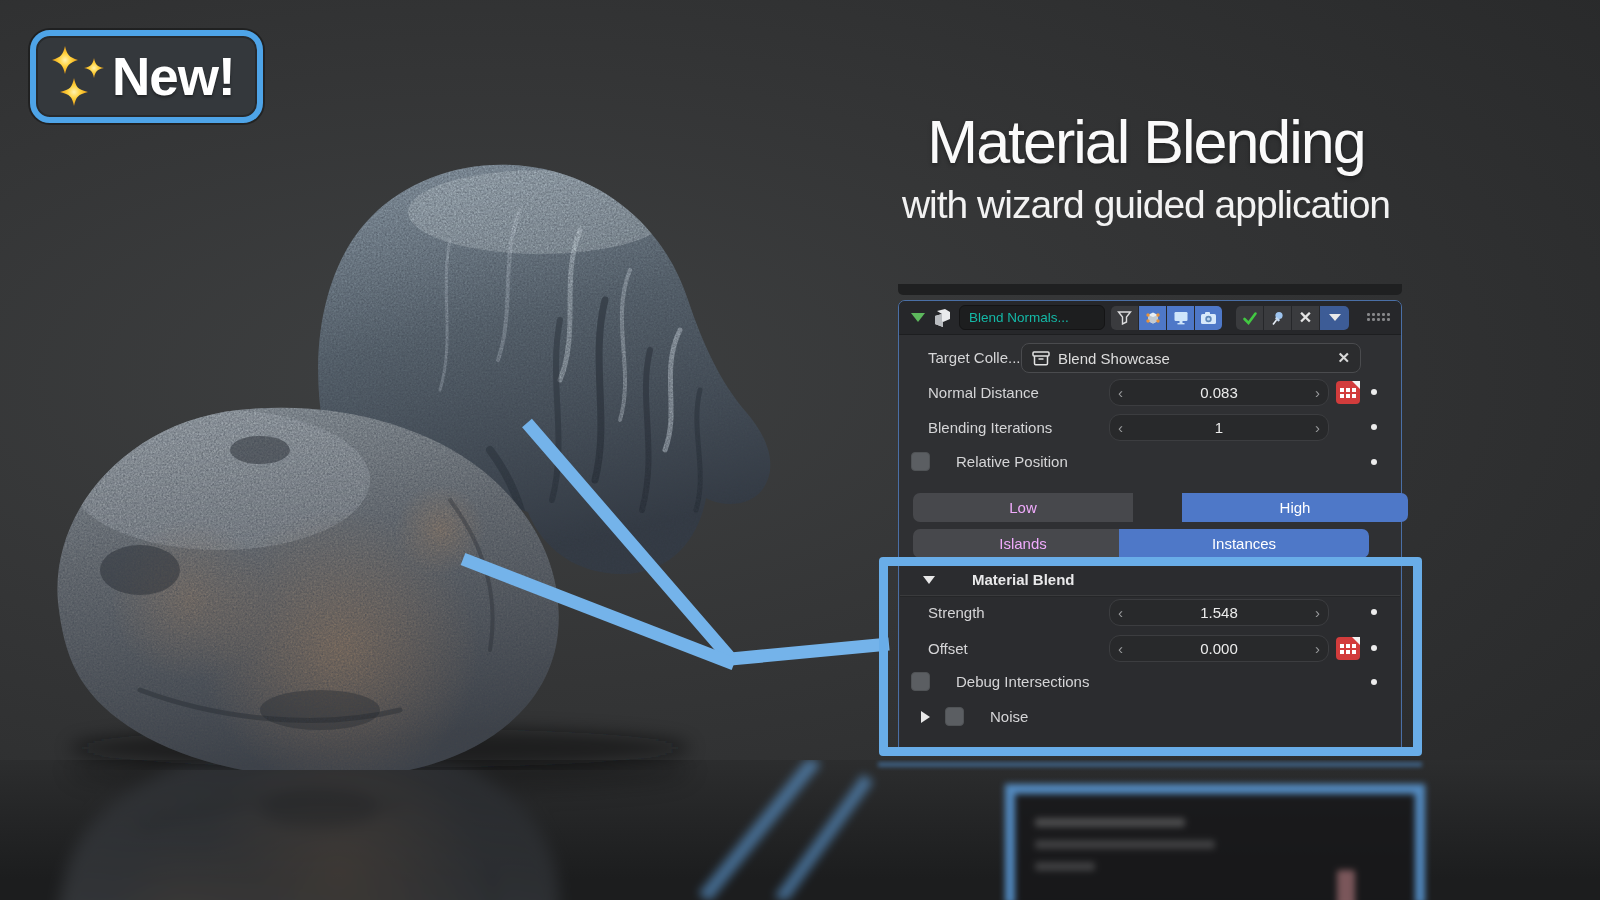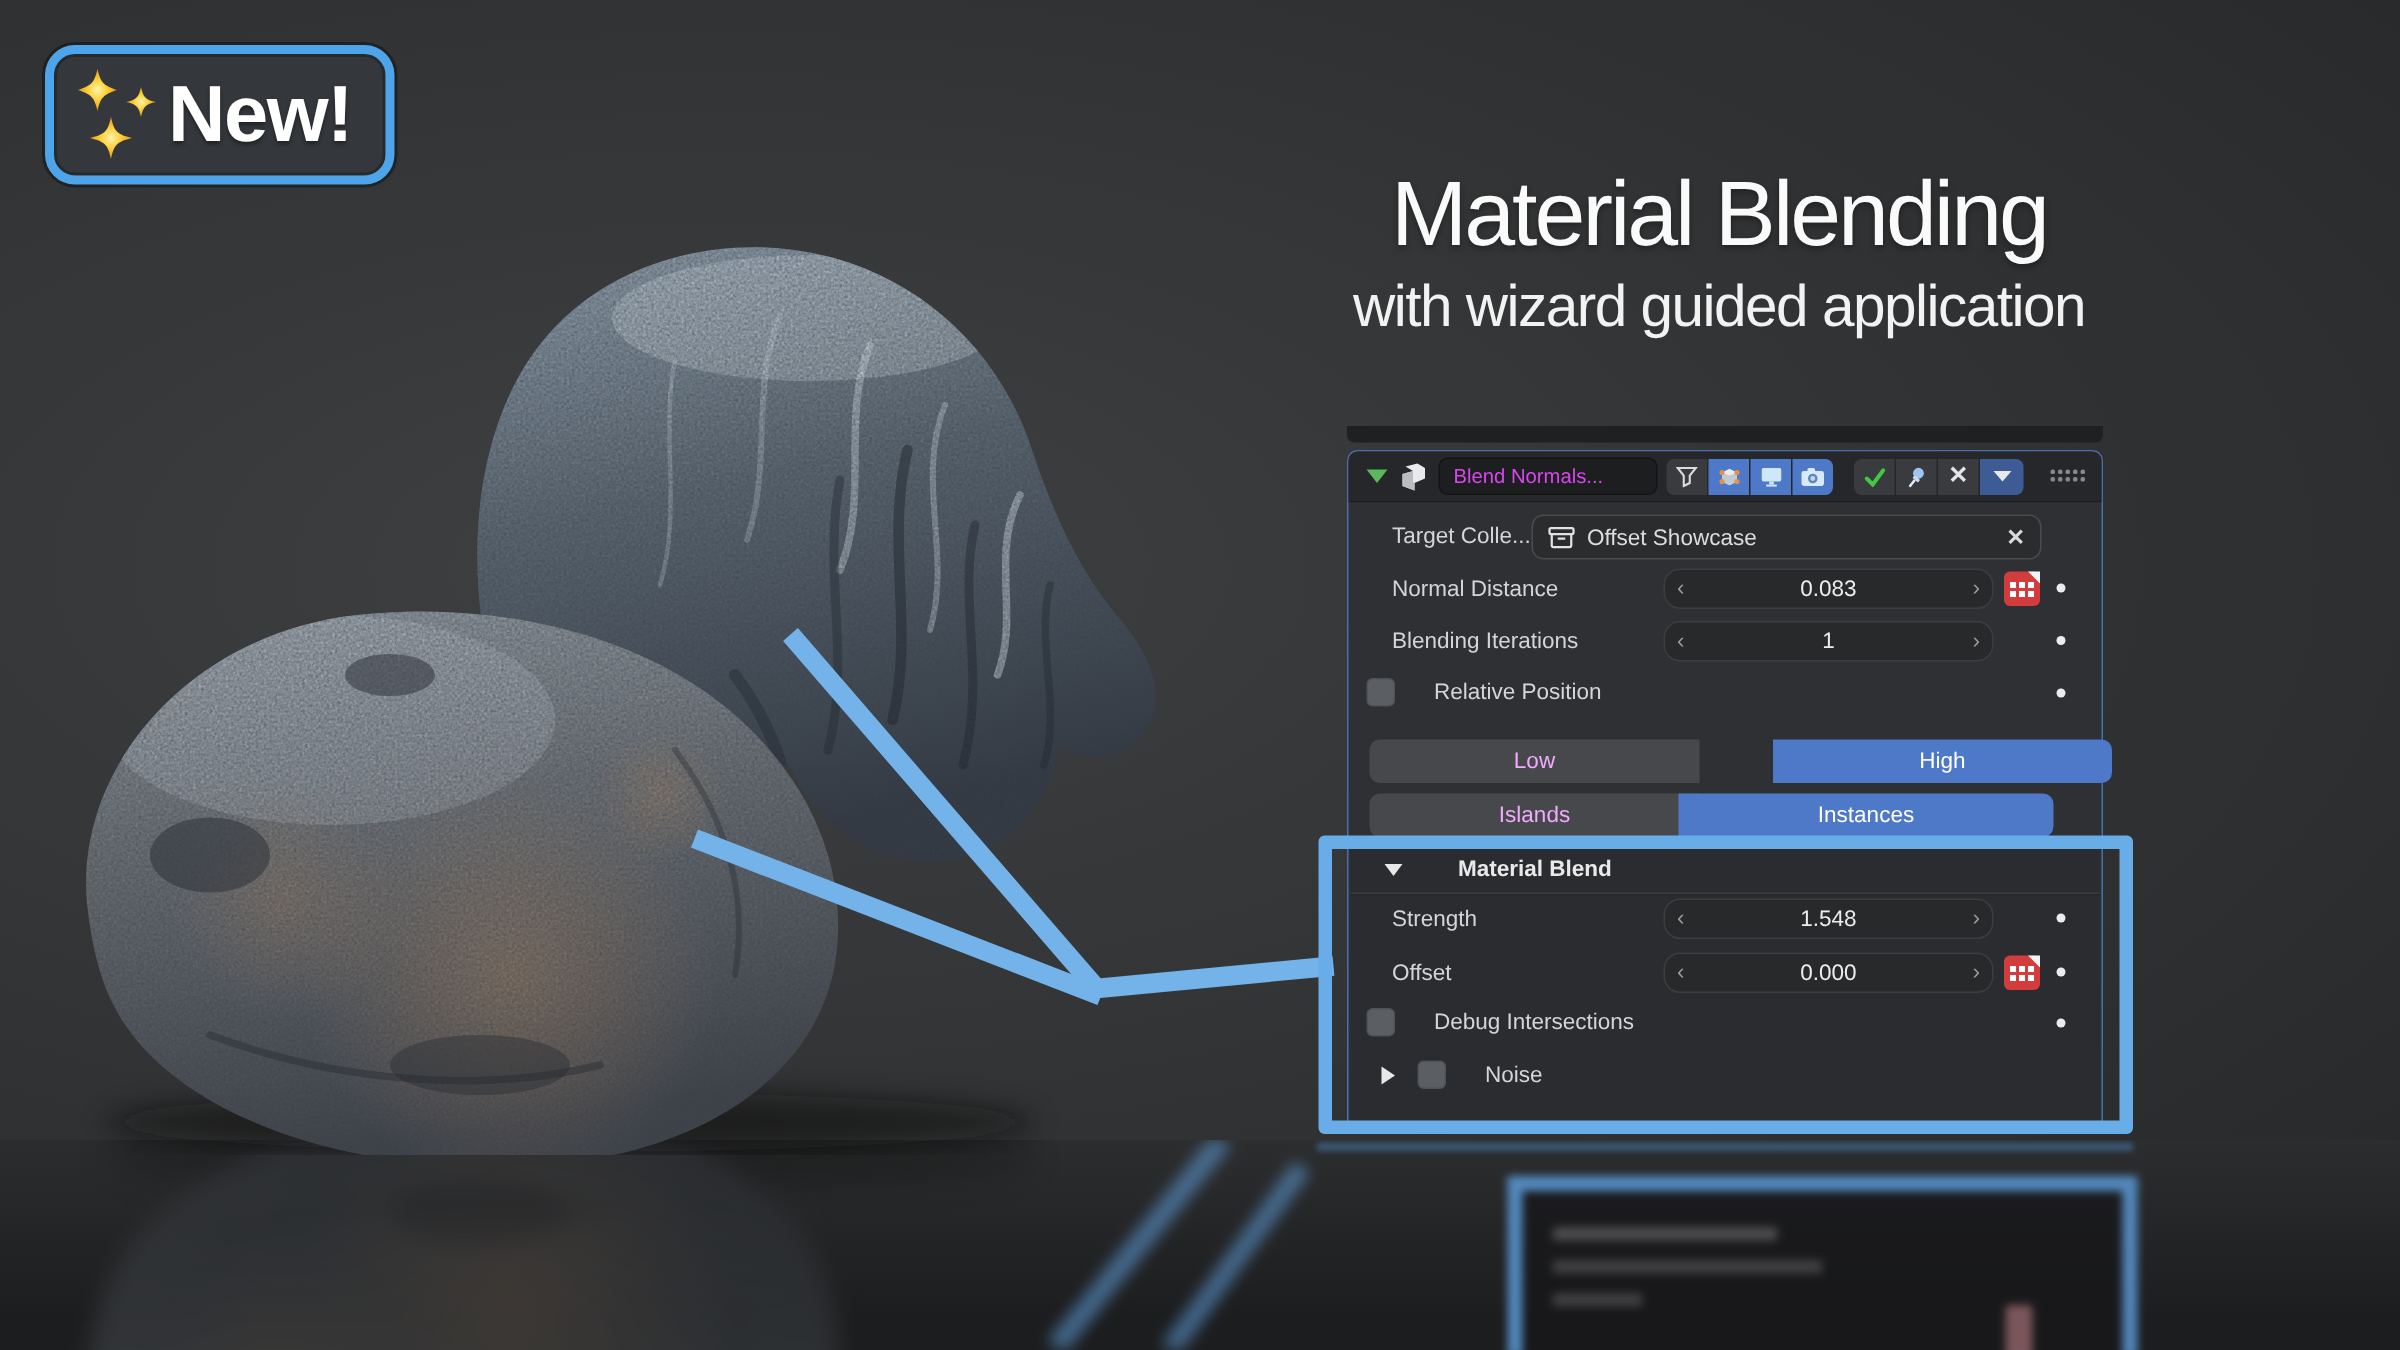--- a/index.html
+++ b/index.html
@@ -52,21 +52,21 @@
          font-size:15px;color:#d5d5d7;}
   .p-header{position:absolute;left:0;top:0;right:0;height:34px;background:#26272a;
             border-bottom:1px solid #1d1e20;border-radius:6px 6px 0 0;
             display:flex;align-items:center;padding:0 10px 0 12px;gap:6px;}
   .tri-down{width:0;height:0;border-left:7px solid transparent;border-right:7px solid transparent;
             border-top:9px solid #5db85d;}
   .tri-down.white{border-top-color:#e8e8e8;border-left-width:6px;border-right-width:6px;border-top-width:8px;}
   .tri-right{width:0;height:0;border-top:6px solid transparent;border-bottom:6px solid transparent;
              border-left:9px solid #e8e8e8;}
   .name-field{width:146px;height:25px;background:#1d1e1f;border:1px solid #141415;border-radius:6px;
-              color:#d946ef;font-size:13.5px;display:flex;align-items:center;padding:0 9px;
+              color:#14b8a6;font-size:13.5px;display:flex;align-items:center;padding:0 9px;
               white-space:nowrap;overflow:hidden;}
   .seg{height:24px;display:flex;align-items:center;justify-content:center;}
   .seg-group{display:flex;gap:1px;}
   .seg-group .seg{width:27px;background:#3a3b3e;}
   .seg-group .seg.on{background:#4e78c8;}
   .seg-group .seg:first-child{border-radius:5px 0 0 5px;}
   .seg-group .seg:last-child{border-radius:0 5px 5px 0;}
   .xglyph{color:#e4e4e4;font-size:16px;font-weight:700;line-height:1;}
   .seg.drop{background:#3d5c96;width:29px;}
   .caret{width:0;height:0;border-left:6px solid transparent;border-right:6px solid transparent;
@@ -299,21 +299,21 @@
     </div>
 
     <div style="position:absolute;left:0;top:42px;width:100%;height:30px;">
       <span class="row-label" style="line-height:30px;">Target Colle...</span>
       <div class="target-field">
         <svg width="18" height="15" viewBox="0 0 18 15">
           <rect x="1" y="1" width="16" height="4" rx="1" fill="none" stroke="#e2e2e2" stroke-width="1.5"></rect>
           <path d="M2.5,5 V12.5 A1.2,1.2 0 0 0 3.7,13.7 H14.3 A1.2,1.2 0 0 0 15.5,12.5 V5" fill="none" stroke="#e2e2e2" stroke-width="1.5"></path>
           <line x1="6.5" y1="8" x2="11.5" y2="8" stroke="#e2e2e2" stroke-width="1.5"></line>
           </svg>
-        <span>Offset Showcase</span>
+        <span>Blend Showcase</span>
         <span class="fx">✕</span>
       </div>
     </div>
 
     <div style="position:absolute;left:0;top:78px;width:100%;height:27px;">
       <span class="row-label" style="line-height:27px;">Normal Distance</span>
       <div class="slider">
         <span class="arr l">‹</span>
         <span>0.083</span>
         <span class="arr r">›</span>

